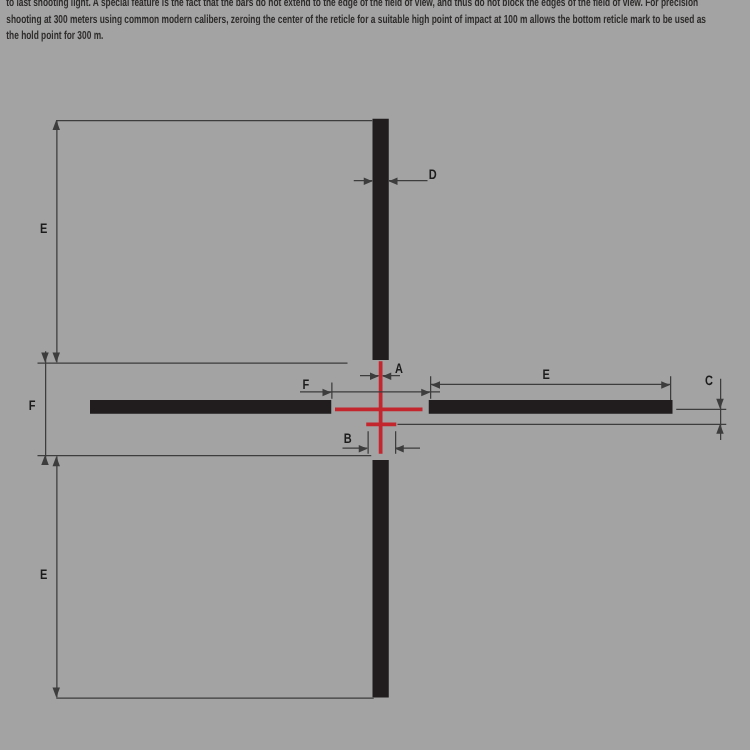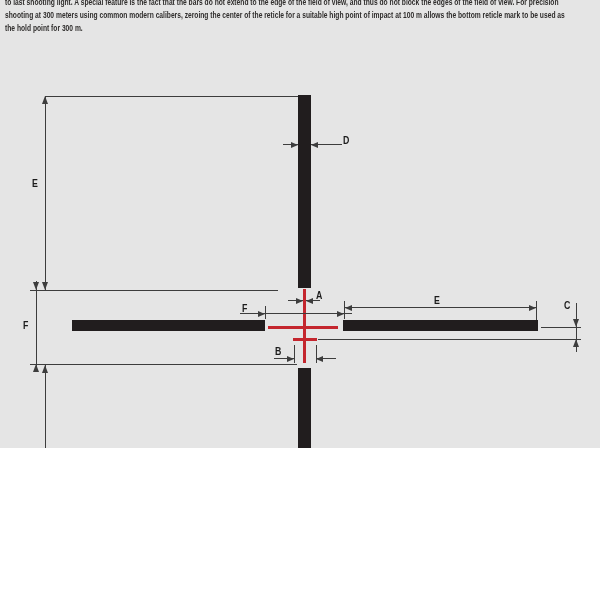--- a/index.html
+++ b/index.html
@@ -2,21 +2,21 @@
 <html style="--bar: #211d1e; --reticle-red: #c4262e; --dimension: #3d3d3d; --text: #2f2d2c;"><head>
 <meta charset="utf-8">
 <style>
   :root{
     --bar:#211d1e;
     --reticle-red:#c4262e;
     --dimension:#3d3d3d;
     --text:#2f2d2c;
   }
   html,body{margin:0;padding:0;background:#fff;}
-  .stage{position:relative;width:600px;height:448px;overflow:hidden;background:#e5e5e5;
+  .stage{position:relative;width:600px;height:600px;overflow:hidden;background:#a3a3a3;
          font-family:"Liberation Sans",sans-serif;}
   .para{position:absolute;left:5px;top:-4px;width:595px;color:var(--text);}
   .pline{white-space:nowrap;font-size:9.3px;line-height:13px;font-weight:bold;
          transform:scaleX(0.72);transform-origin:0 0;}
   .bar{position:absolute;background:var(--bar);}
   .red{position:absolute;background:var(--reticle-red);}
   .dline{position:absolute;background:var(--dimension);}
   .tick{position:absolute;width:1px;background:var(--dimension);}
   .arr{position:absolute;width:0;height:0;}
   .arr.r{border-top:3px solid transparent;border-bottom:3px solid transparent;border-left:7px solid var(--dimension);}

